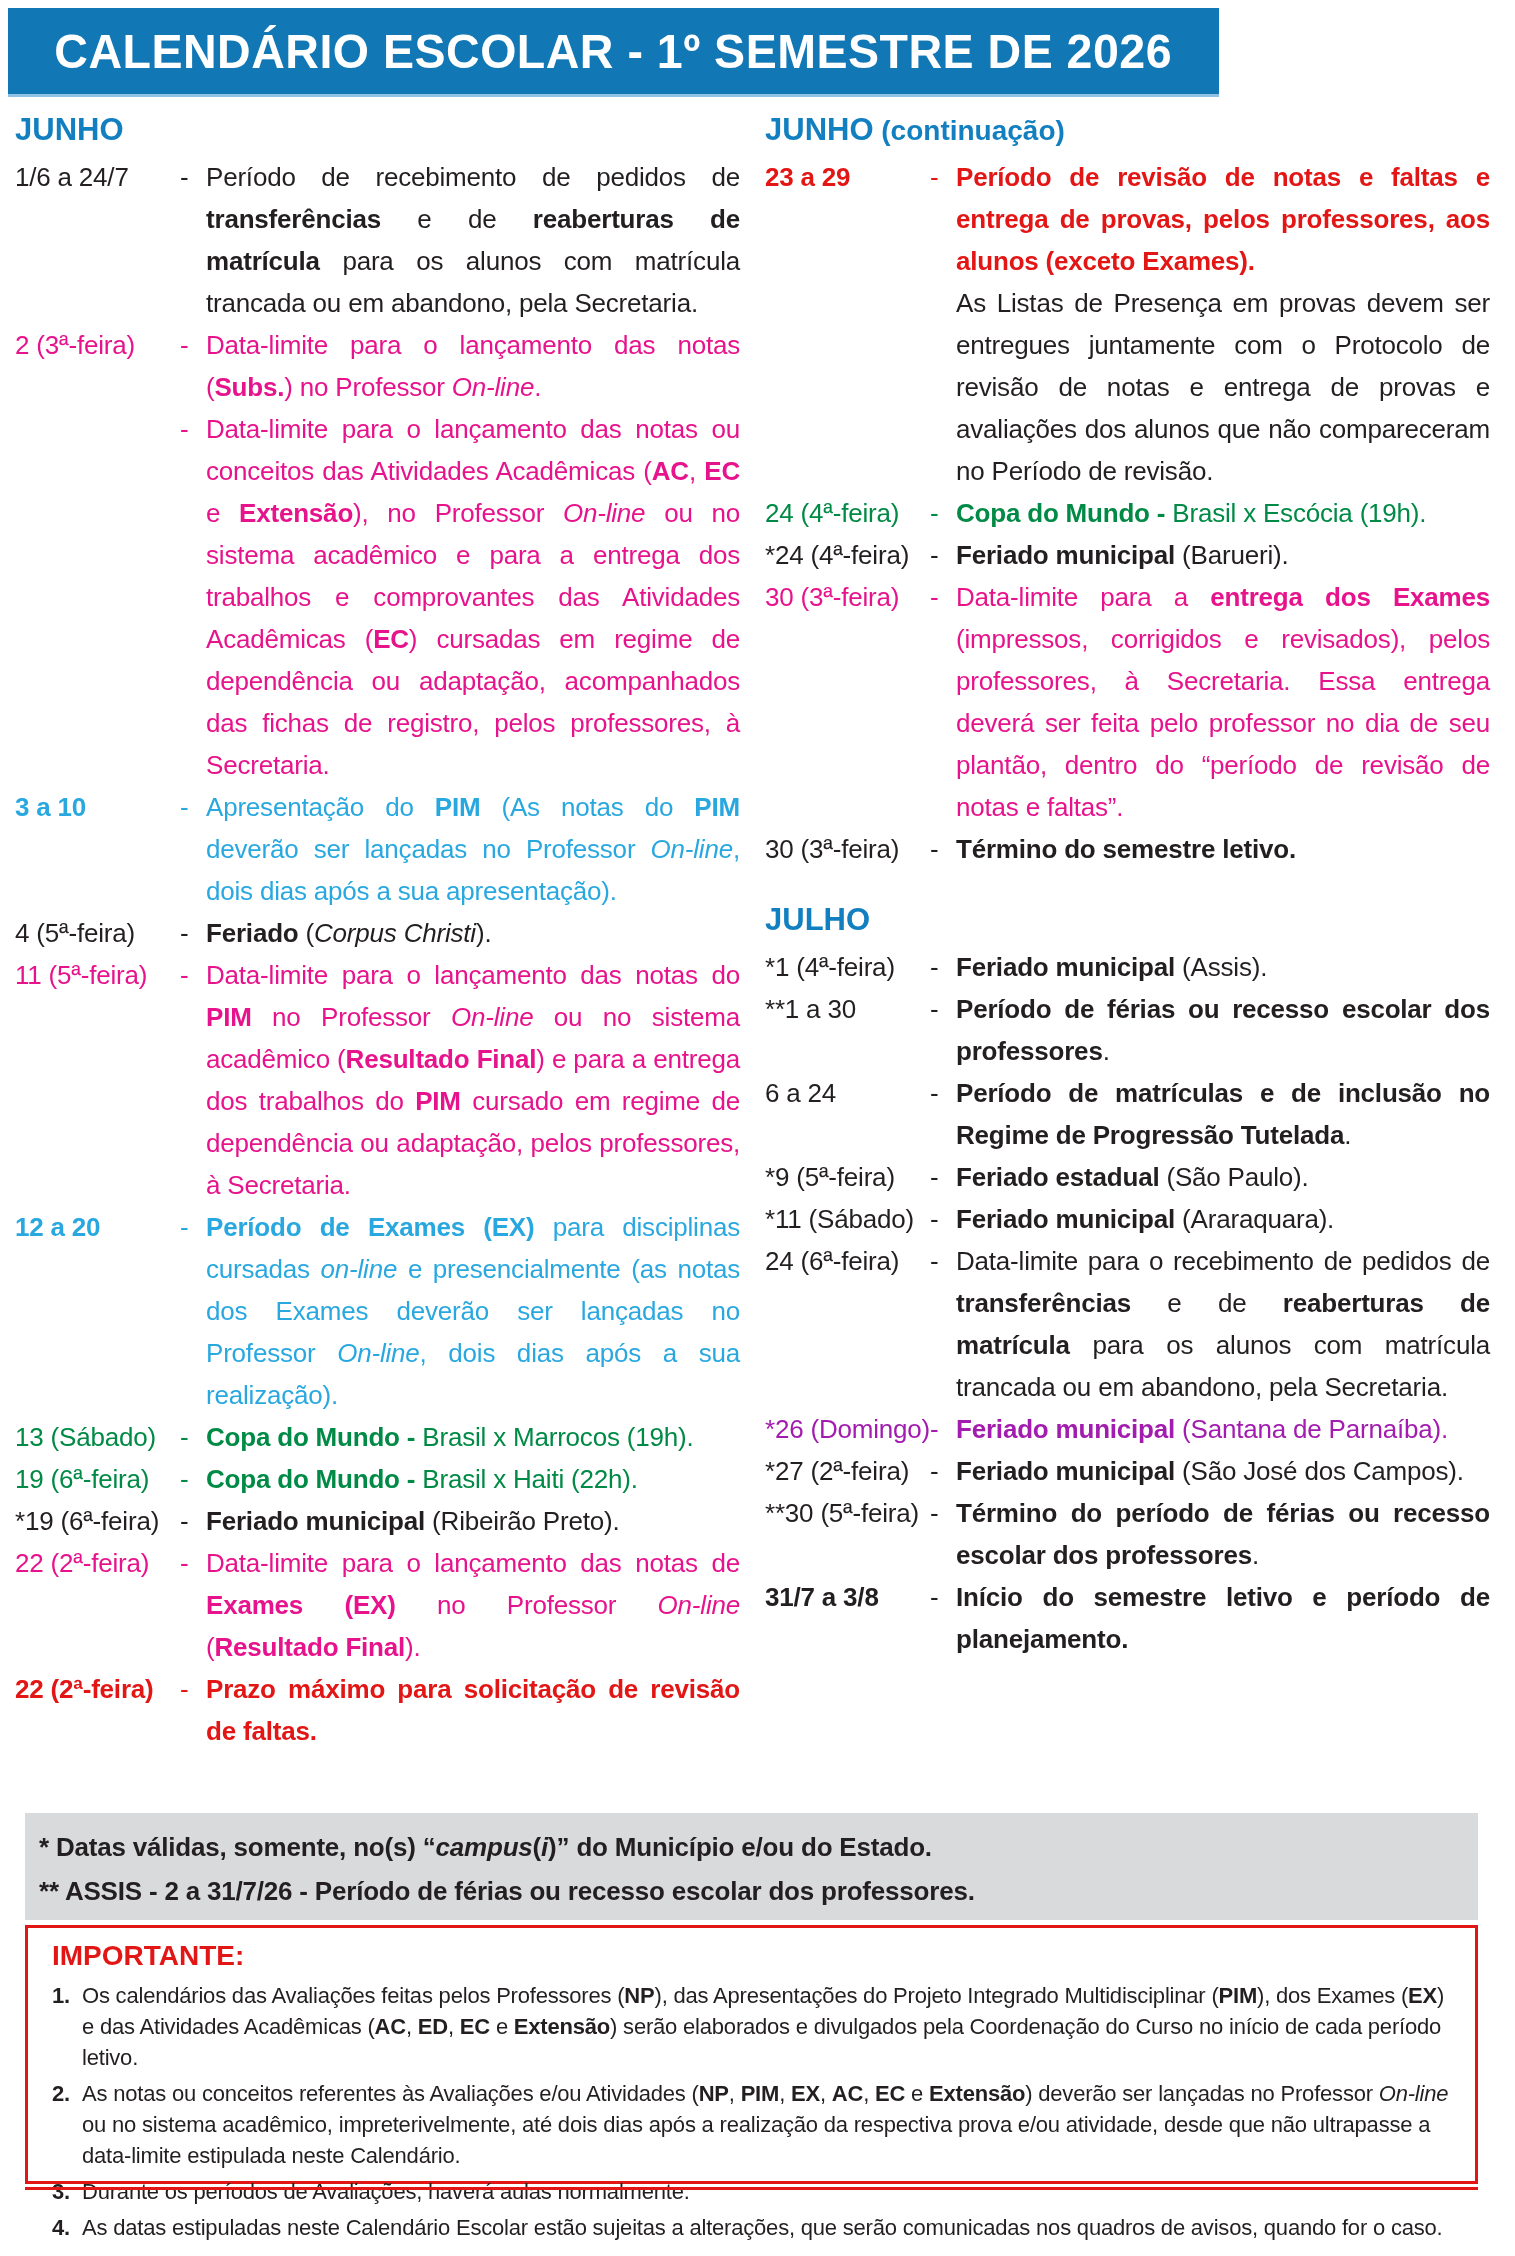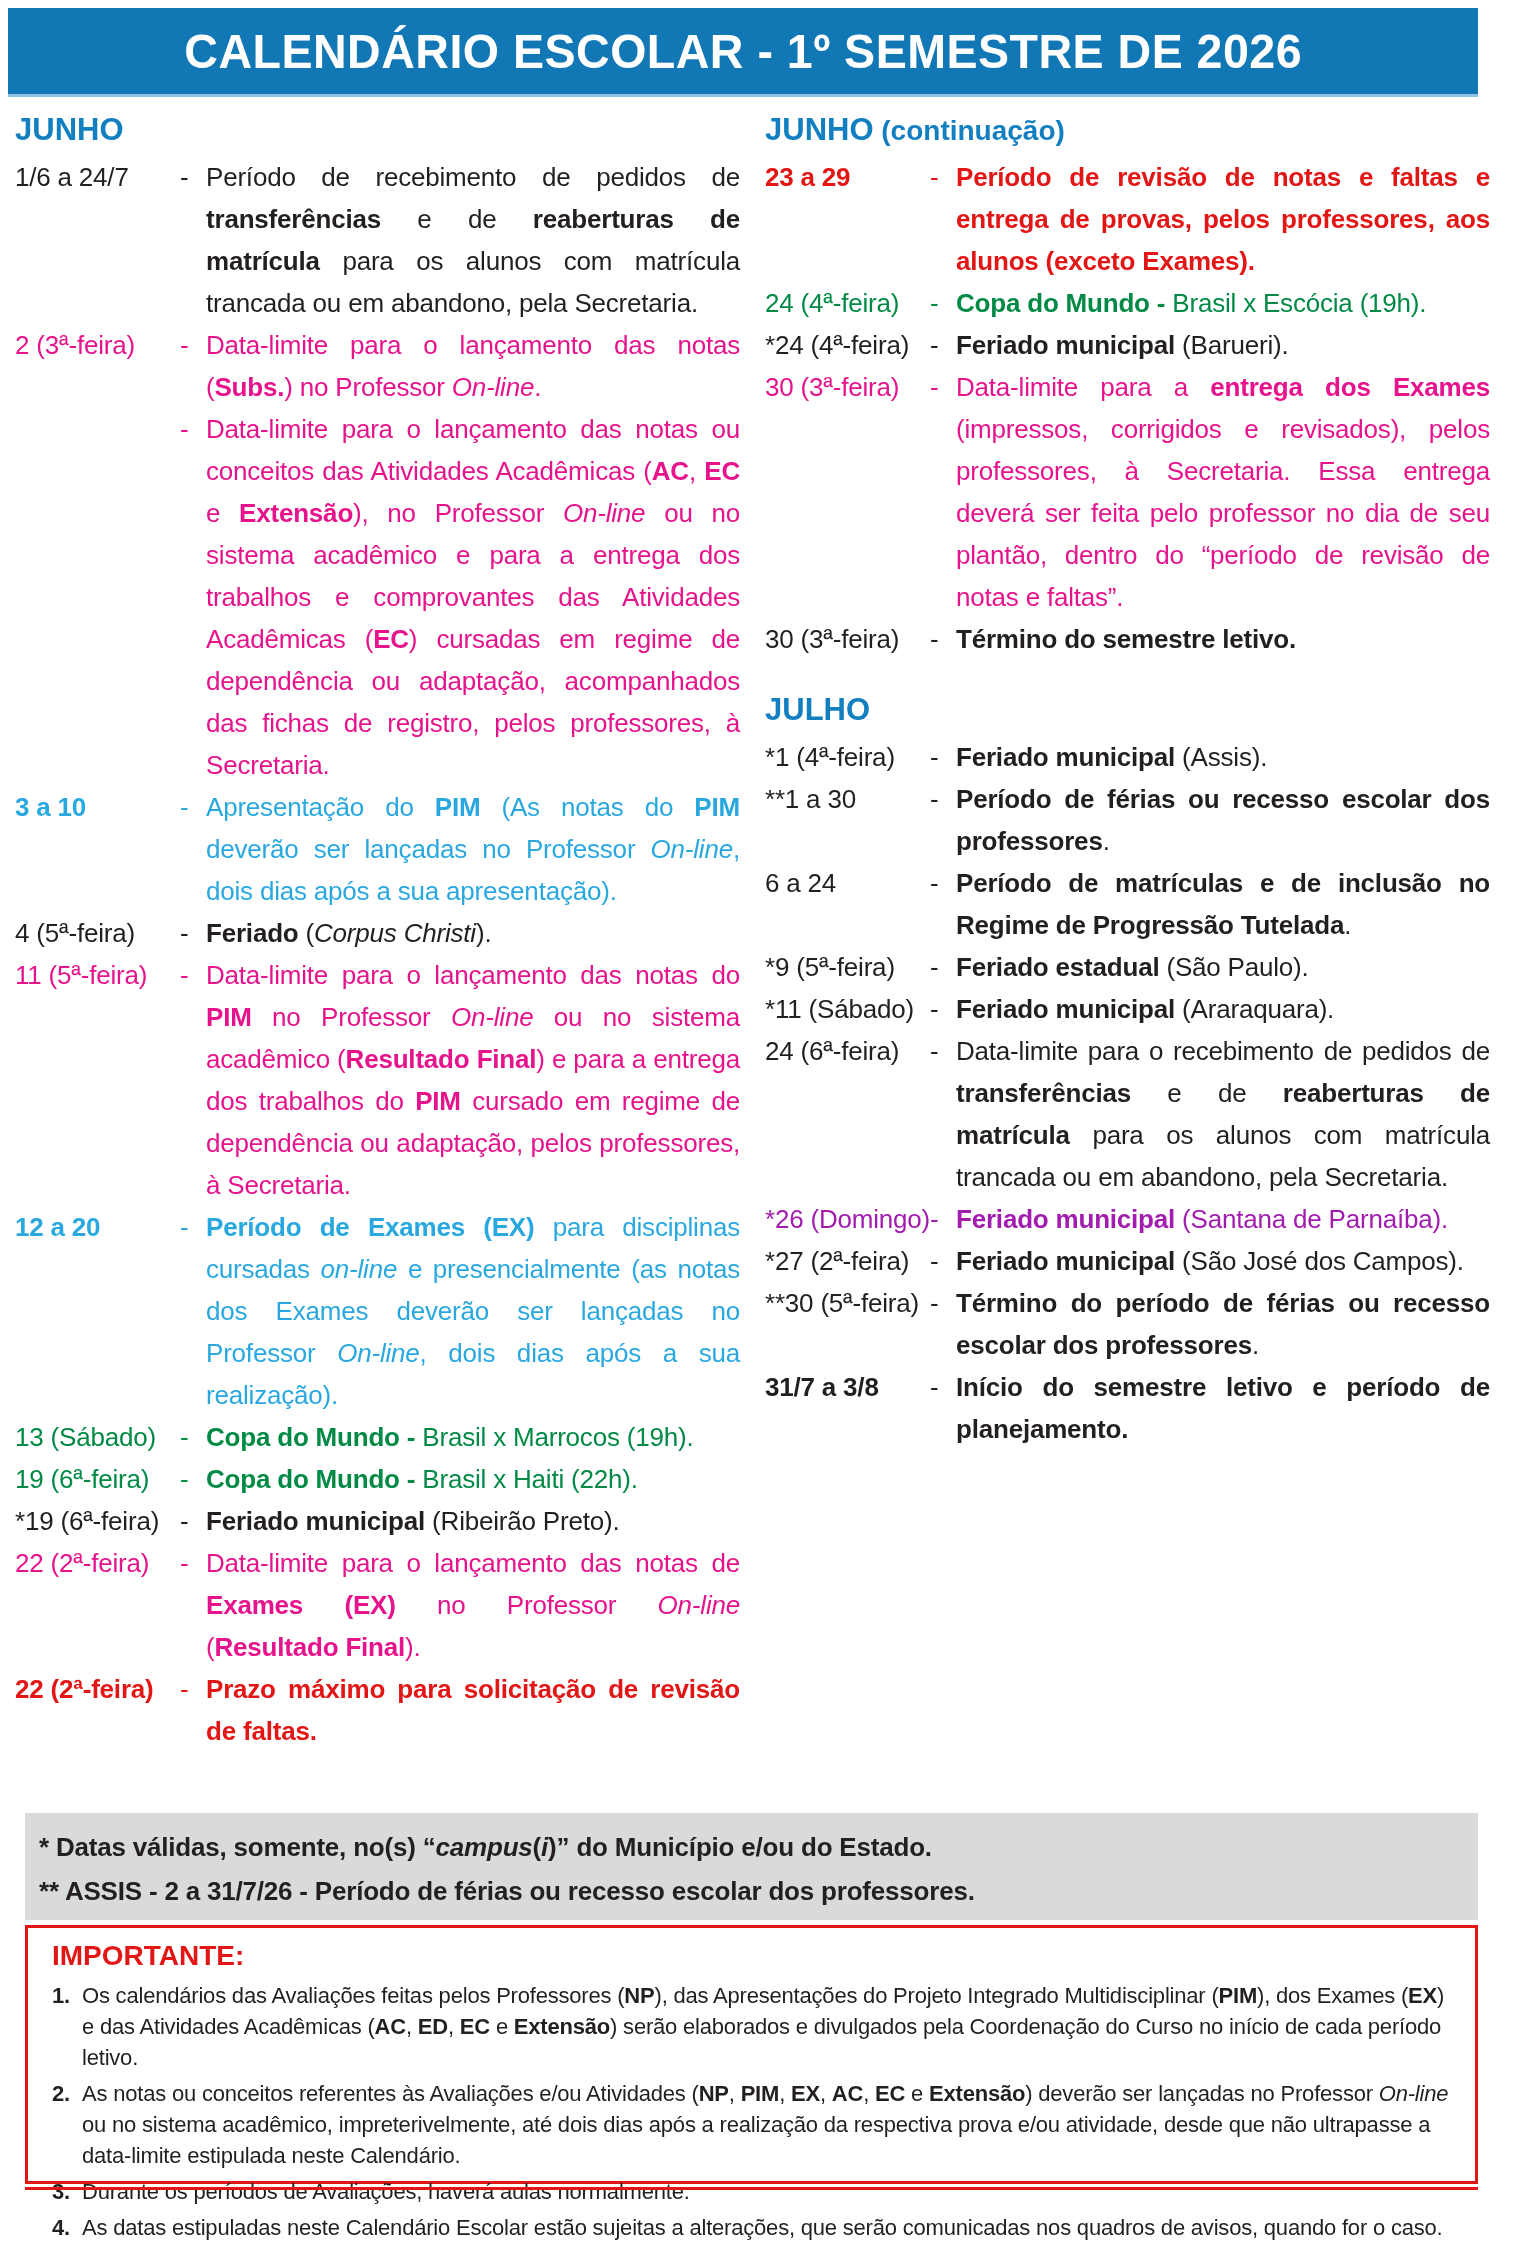--- a/index.html
+++ b/index.html
@@ -3,21 +3,21 @@
 <meta charset="utf-8">
 <style>
   * { margin:0; padding:0; box-sizing:border-box; }
   html,body { background:#ffffff; }
   body { font-family:"Liberation Sans", sans-serif; }
   .page {
     position:relative; width:1515px; height:2256px; background:#ffffff;
     overflow:hidden; color:#231f20;
   }
   .titlebar {
-    position:absolute; left:8px; top:8px; width:1470px; height:89px;
+    position:absolute; left:8px; top:8px; width:1211px; height:89px;
     background:#1177b5; border-bottom:3px solid #8fc3e3;
     display:flex; align-items:center; justify-content:center;
   }
   .titlebar h1 {
     color:#ffffff; font-size:48px; font-weight:bold; letter-spacing:.5px;
     transform:scaleX(.97);
   }
   .columns {
     position:absolute; left:15px; top:112px; width:1475px;
     display:flex; gap:25px;
@@ -110,20 +110,24 @@
           <div class="edate b">22 (2ª-feira)</div>
           <div class="edesc"><span class="dash">-</span><span class="b">Prazo máximo para solicitação de revisão de faltas.</span></div>
         </div>
       </section>
     <section class="col" id="col-1">
         <h2 class="mh" style="color: rgb(18, 127, 192);"><span>JUNHO</span><span class="ms">  (continuação)</span></h2>
         <div class="entry" style="color: rgb(227, 22, 22);">
           <div class="edate b">23 a 29</div>
           <div class="edesc"><span class="dash">-</span><span class="b">Período de revisão de notas e faltas e entrega de provas, pelos professores, aos alunos (exceto Exames).</span></div>
         </div>
+        <div class="entry" style="color: rgb(35, 31, 32);">
+          <div class="edate"></div>
+          <div class="edesc"><span>As Listas de Presença em provas devem ser entregues juntamente com o Protocolo de revisão de notas e entrega de provas e avaliações dos alunos que não compareceram no Período de revisão.</span></div>
+        </div>
         <div class="entry" style="color: rgb(0, 138, 69);">
           <div class="edate">24 (4ª-feira)</div>
           <div class="edesc"><span class="dash">-</span><span class="b">Copa do Mundo -</span><span> Brasil x Escócia (19h).</span></div>
         </div>
         <div class="entry" style="color: rgb(35, 31, 32);">
           <div class="edate">*24 (4ª-feira)</div>
           <div class="edesc"><span class="dash">-</span><span class="b">Feriado municipal</span><span> (Barueri).</span></div>
         </div>
         <div class="entry" style="color: rgb(230, 19, 140);">
           <div class="edate">30 (3ª-feira)</div>

